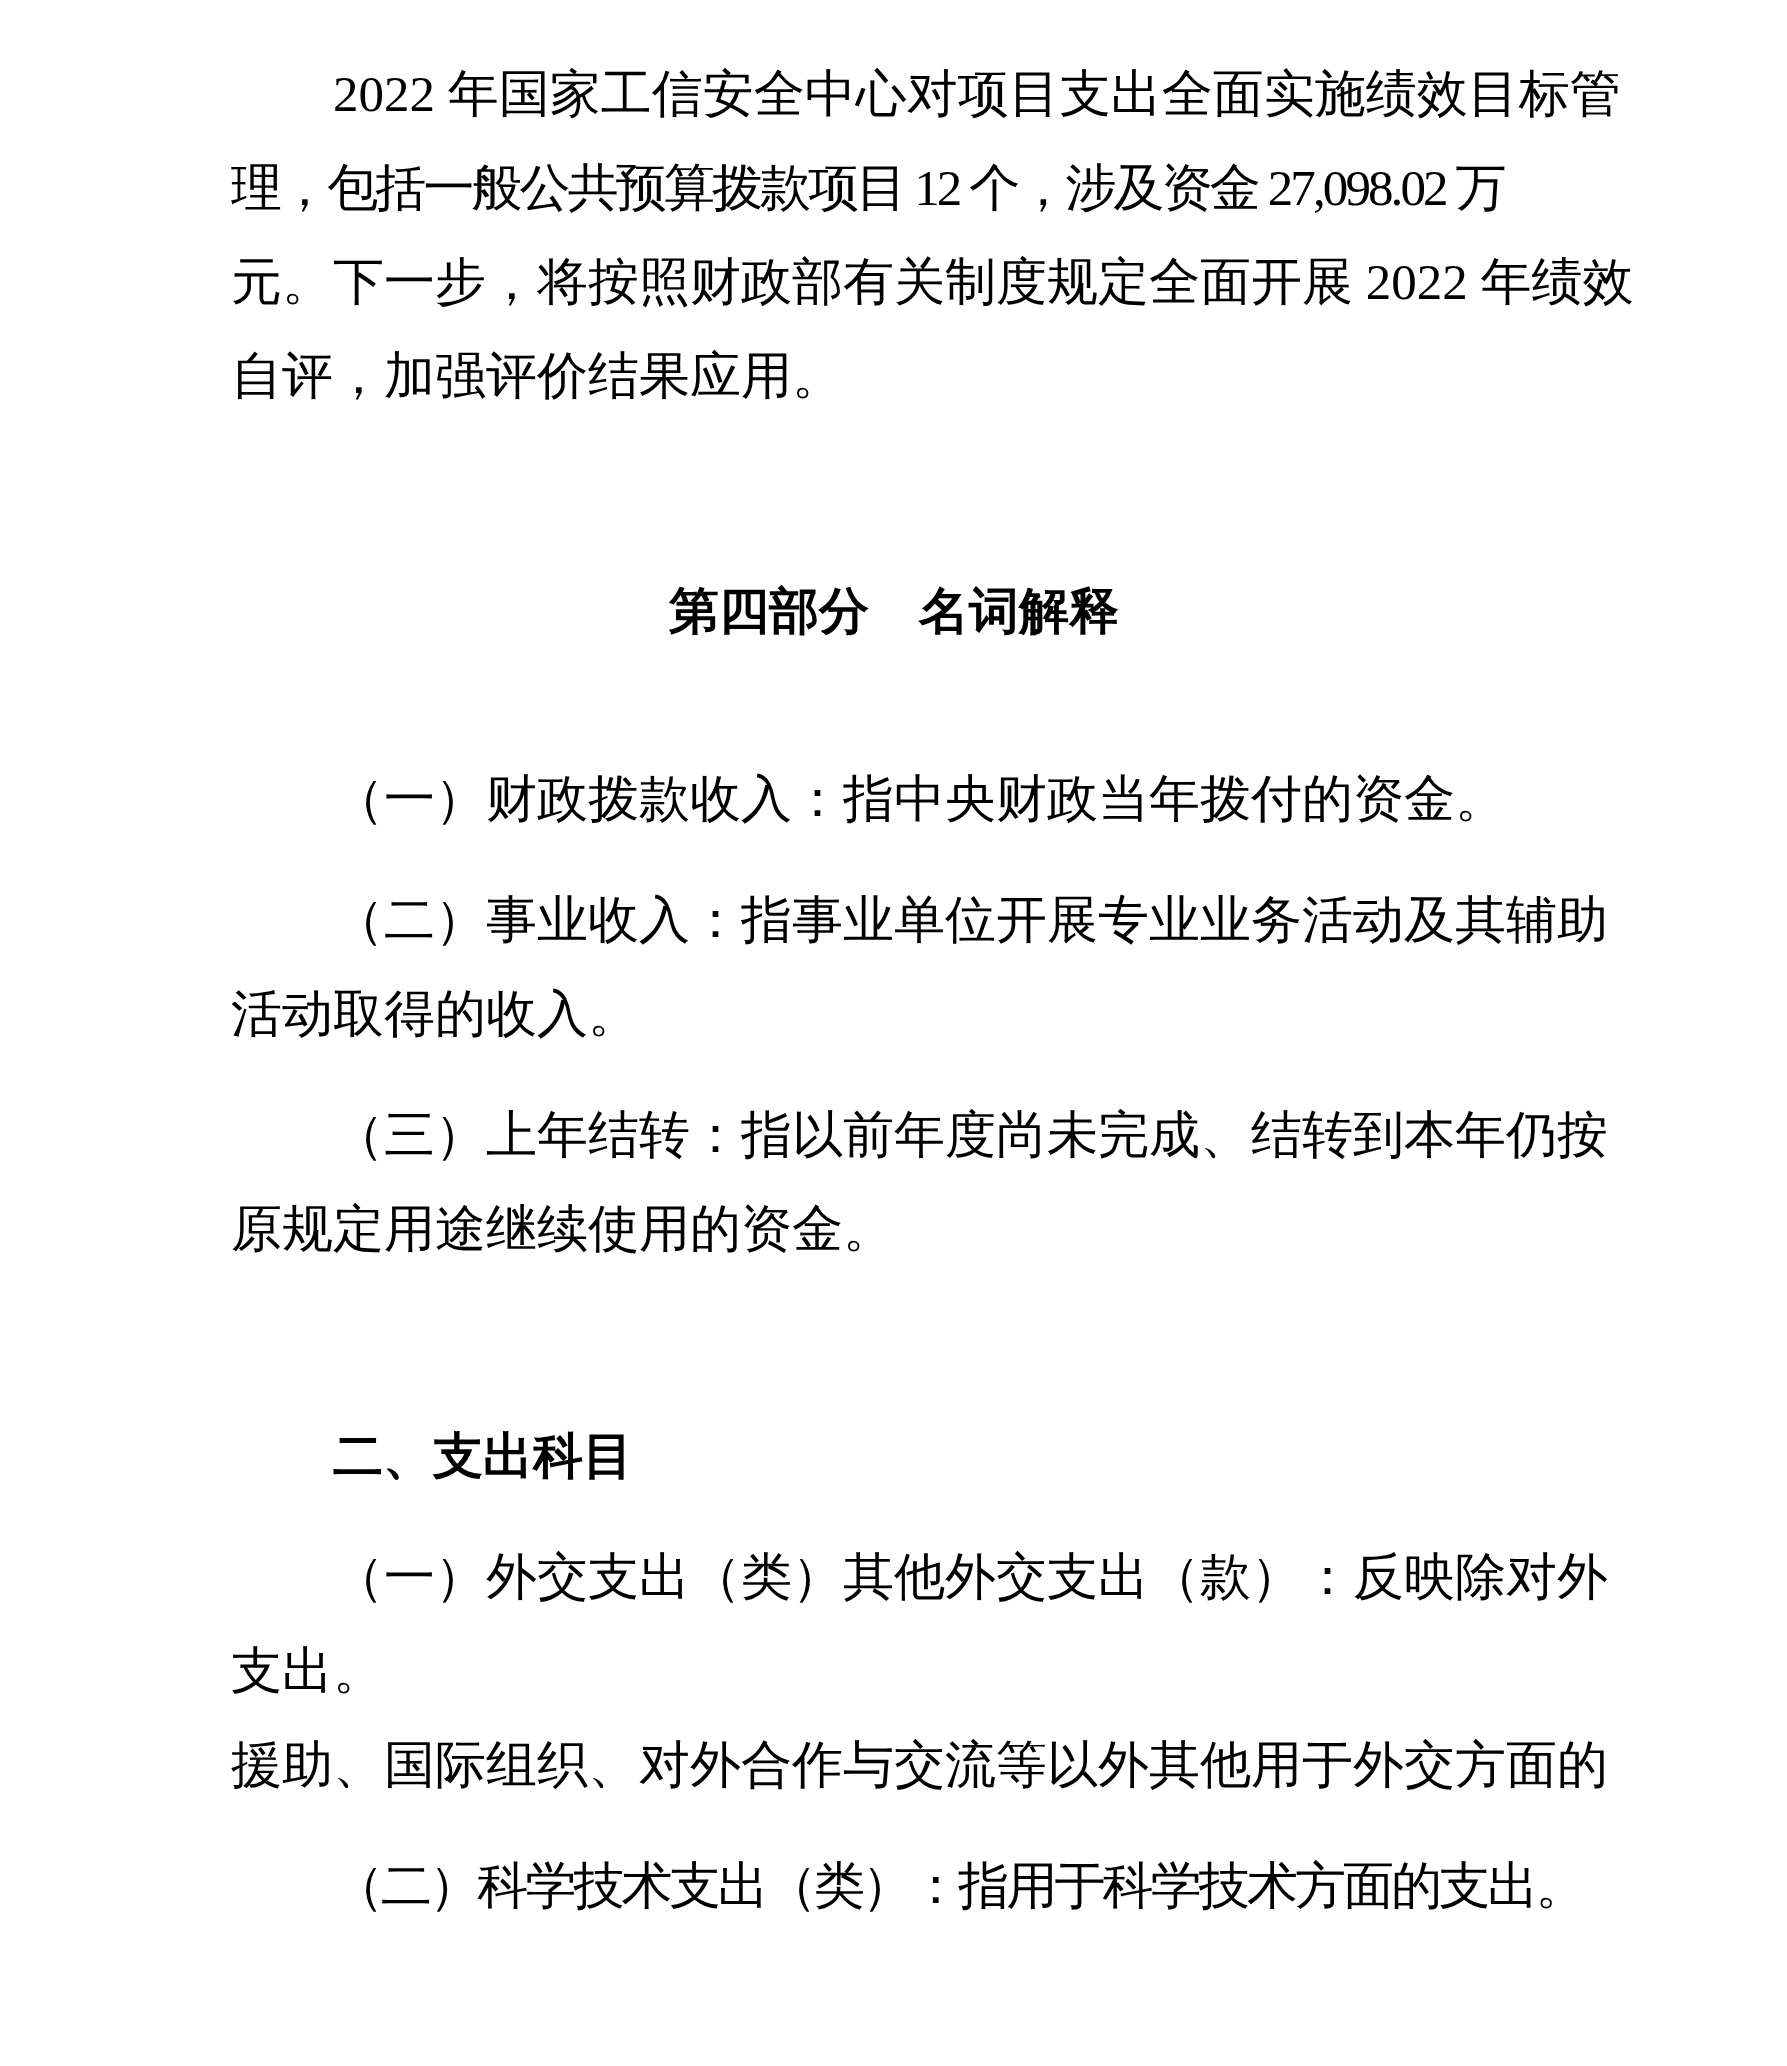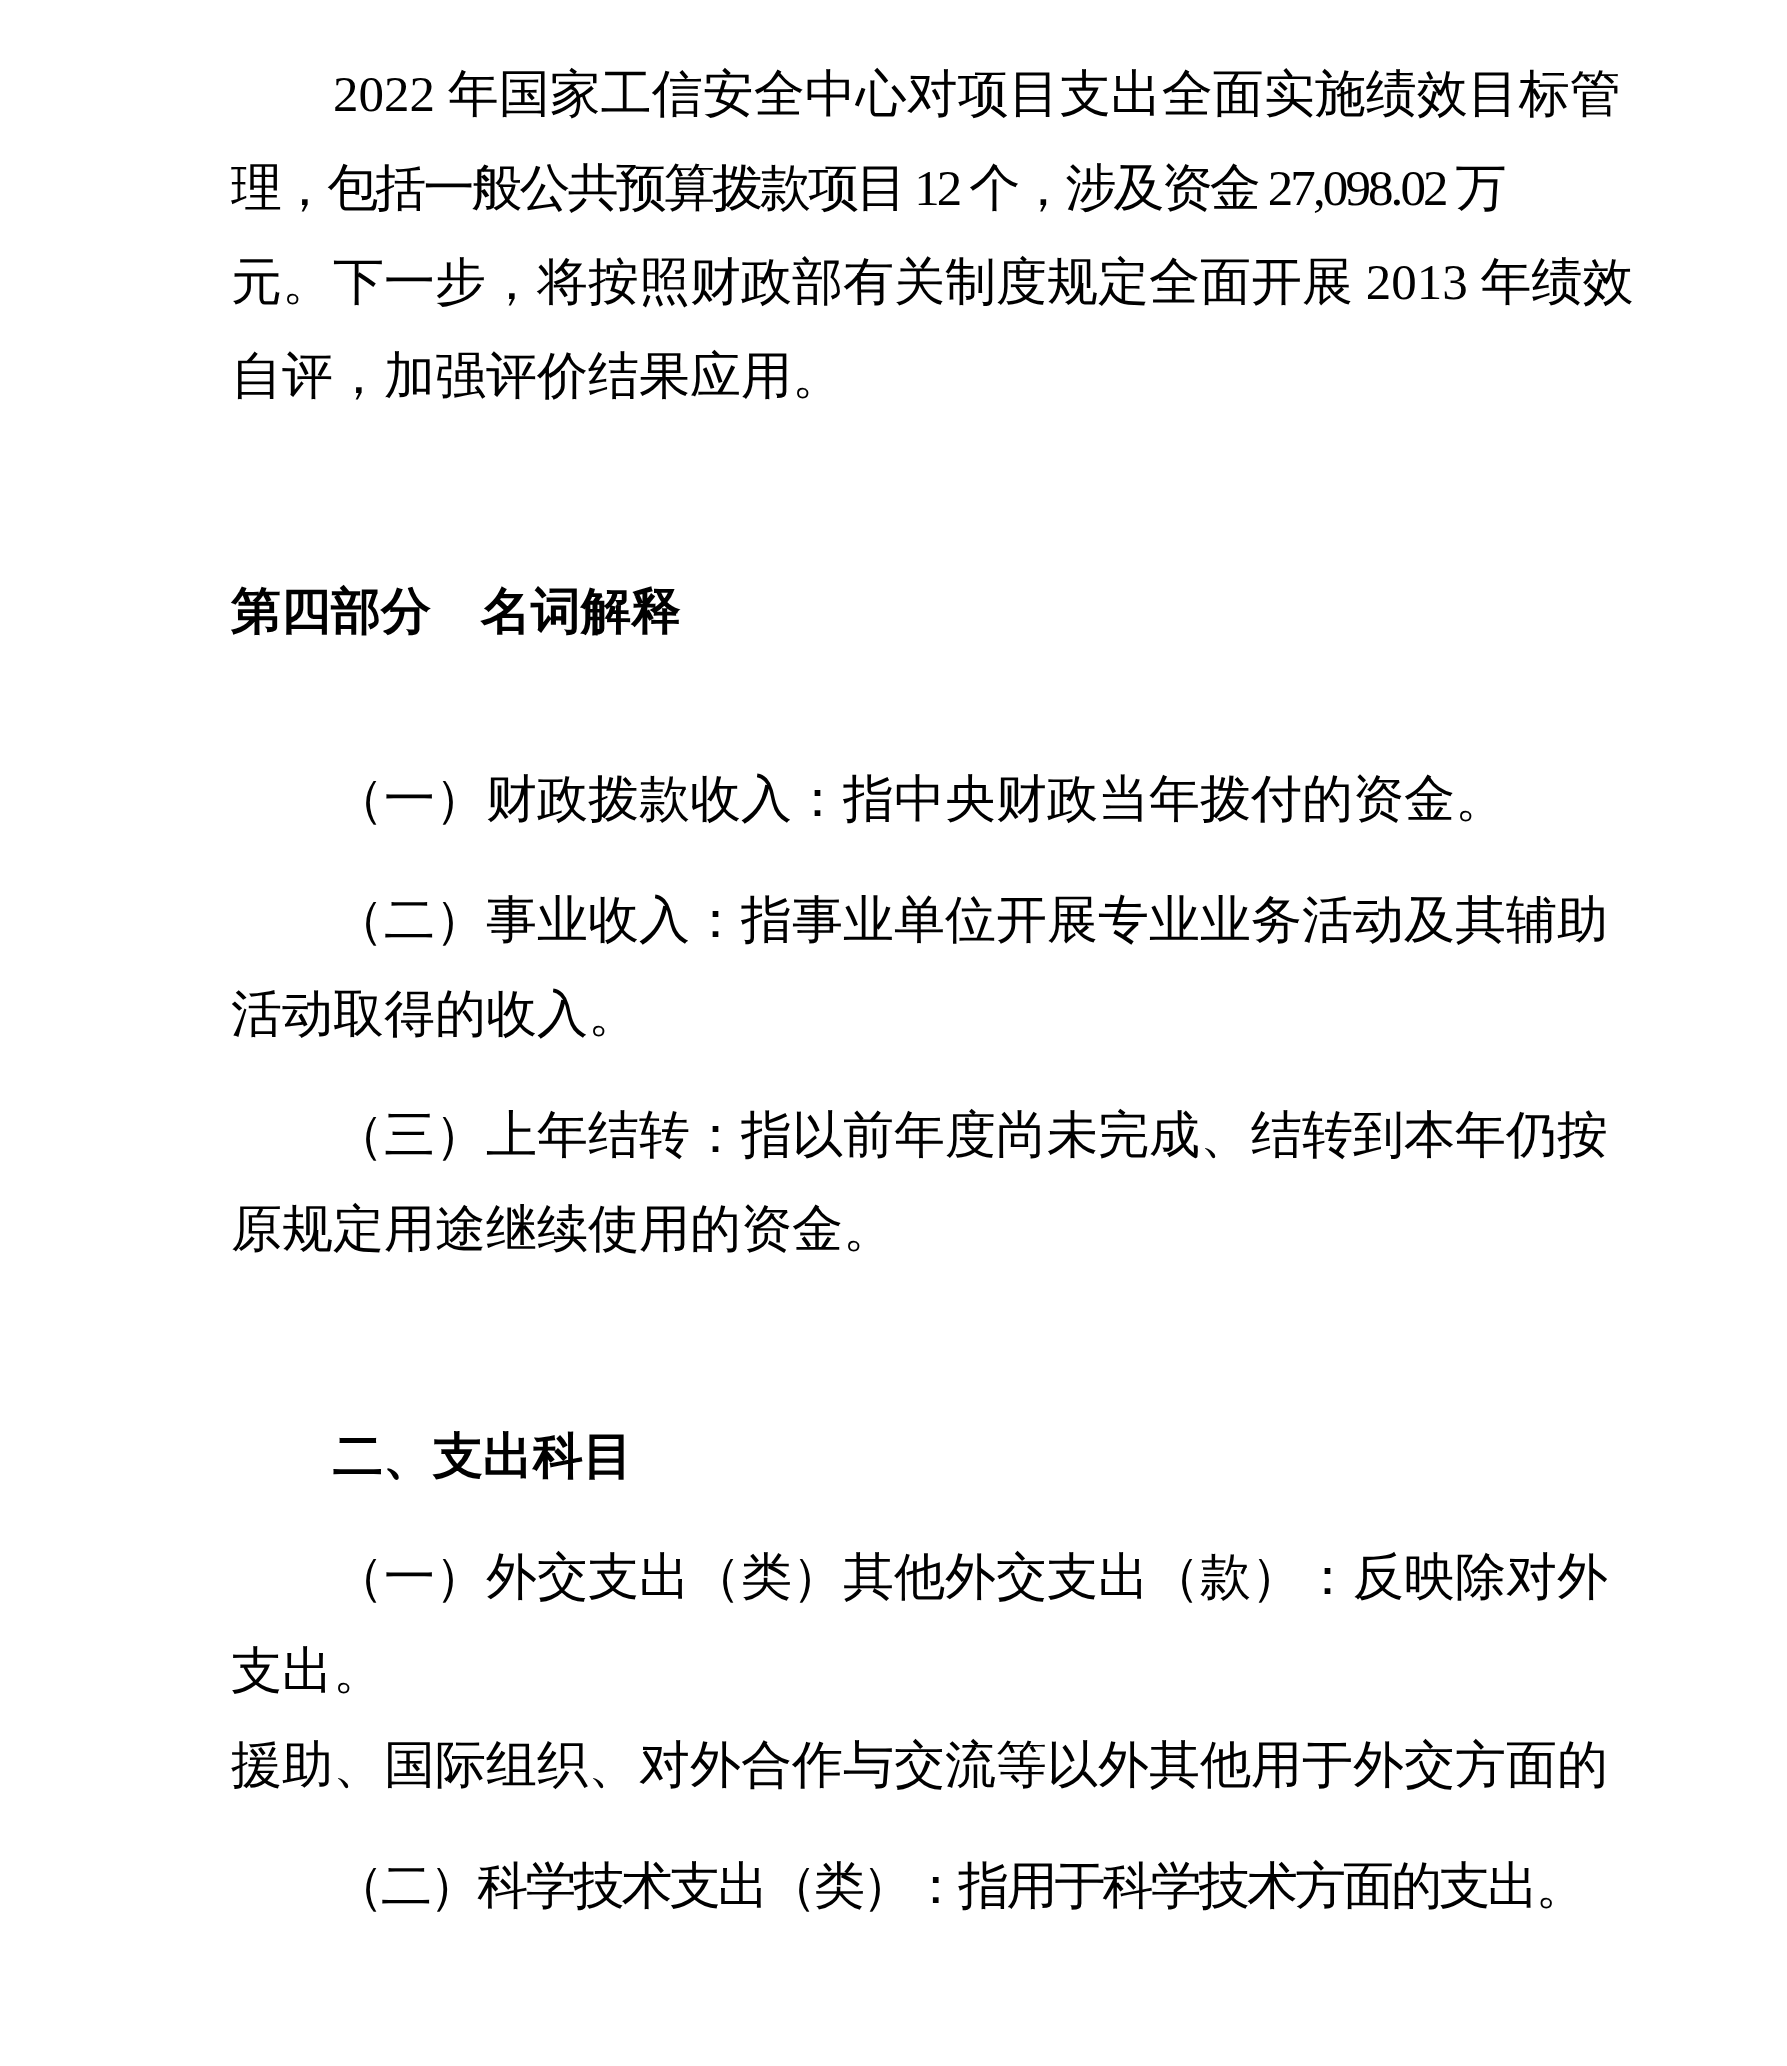--- a/index.html
+++ b/index.html
@@ -27,20 +27,21 @@
   }
   .indent { padding-left: 102px; }
   .tight { letter-spacing: -2.9px; }
   .para { margin: 27px 0; }
   .part-heading {
     font-family: "Liberation Sans", "DejaVu Sans", sans-serif;
     font-weight: 700;
     font-size: 50px;
     line-height: 94px;
     height: 94px;
+    text-align: center;
     margin: 141px 0 94px 0;
   }
   .section-heading {
     font-family: "Liberation Sans", "DejaVu Sans", sans-serif;
     font-weight: 700;
     font-size: 50px;
     line-height: 94px;
     height: 94px;
     margin: 27px 0;
     padding-left: 102px;
@@ -50,21 +51,21 @@
 </style>
 </head>
 <body>
 
 <div class="page">
   <div class="doc">
 
     <div class="para">
       <div class="line indent">2022 年国家工信安全中心对项目支出全面实施绩效目标管</div>
       <div class="line tight">理，包括一般公共预算拨款项目 12 个，涉及资金 27,098.02 万</div>
-      <div class="line">元。下一步，将按照财政部有关制度规定全面开展 2013 年绩效</div>
+      <div class="line">元。下一步，将按照财政部有关制度规定全面开展 2022 年绩效</div>
       <div class="line">自评，加强评价结果应用。</div>
     </div>
 
     <div class="part-heading">第四部分　名词解释</div>
 
 
     <div class="para">
       <div class="line indent">（一）财政拨款收入：指中央财政当年拨付的资金。</div>
     </div>
 

